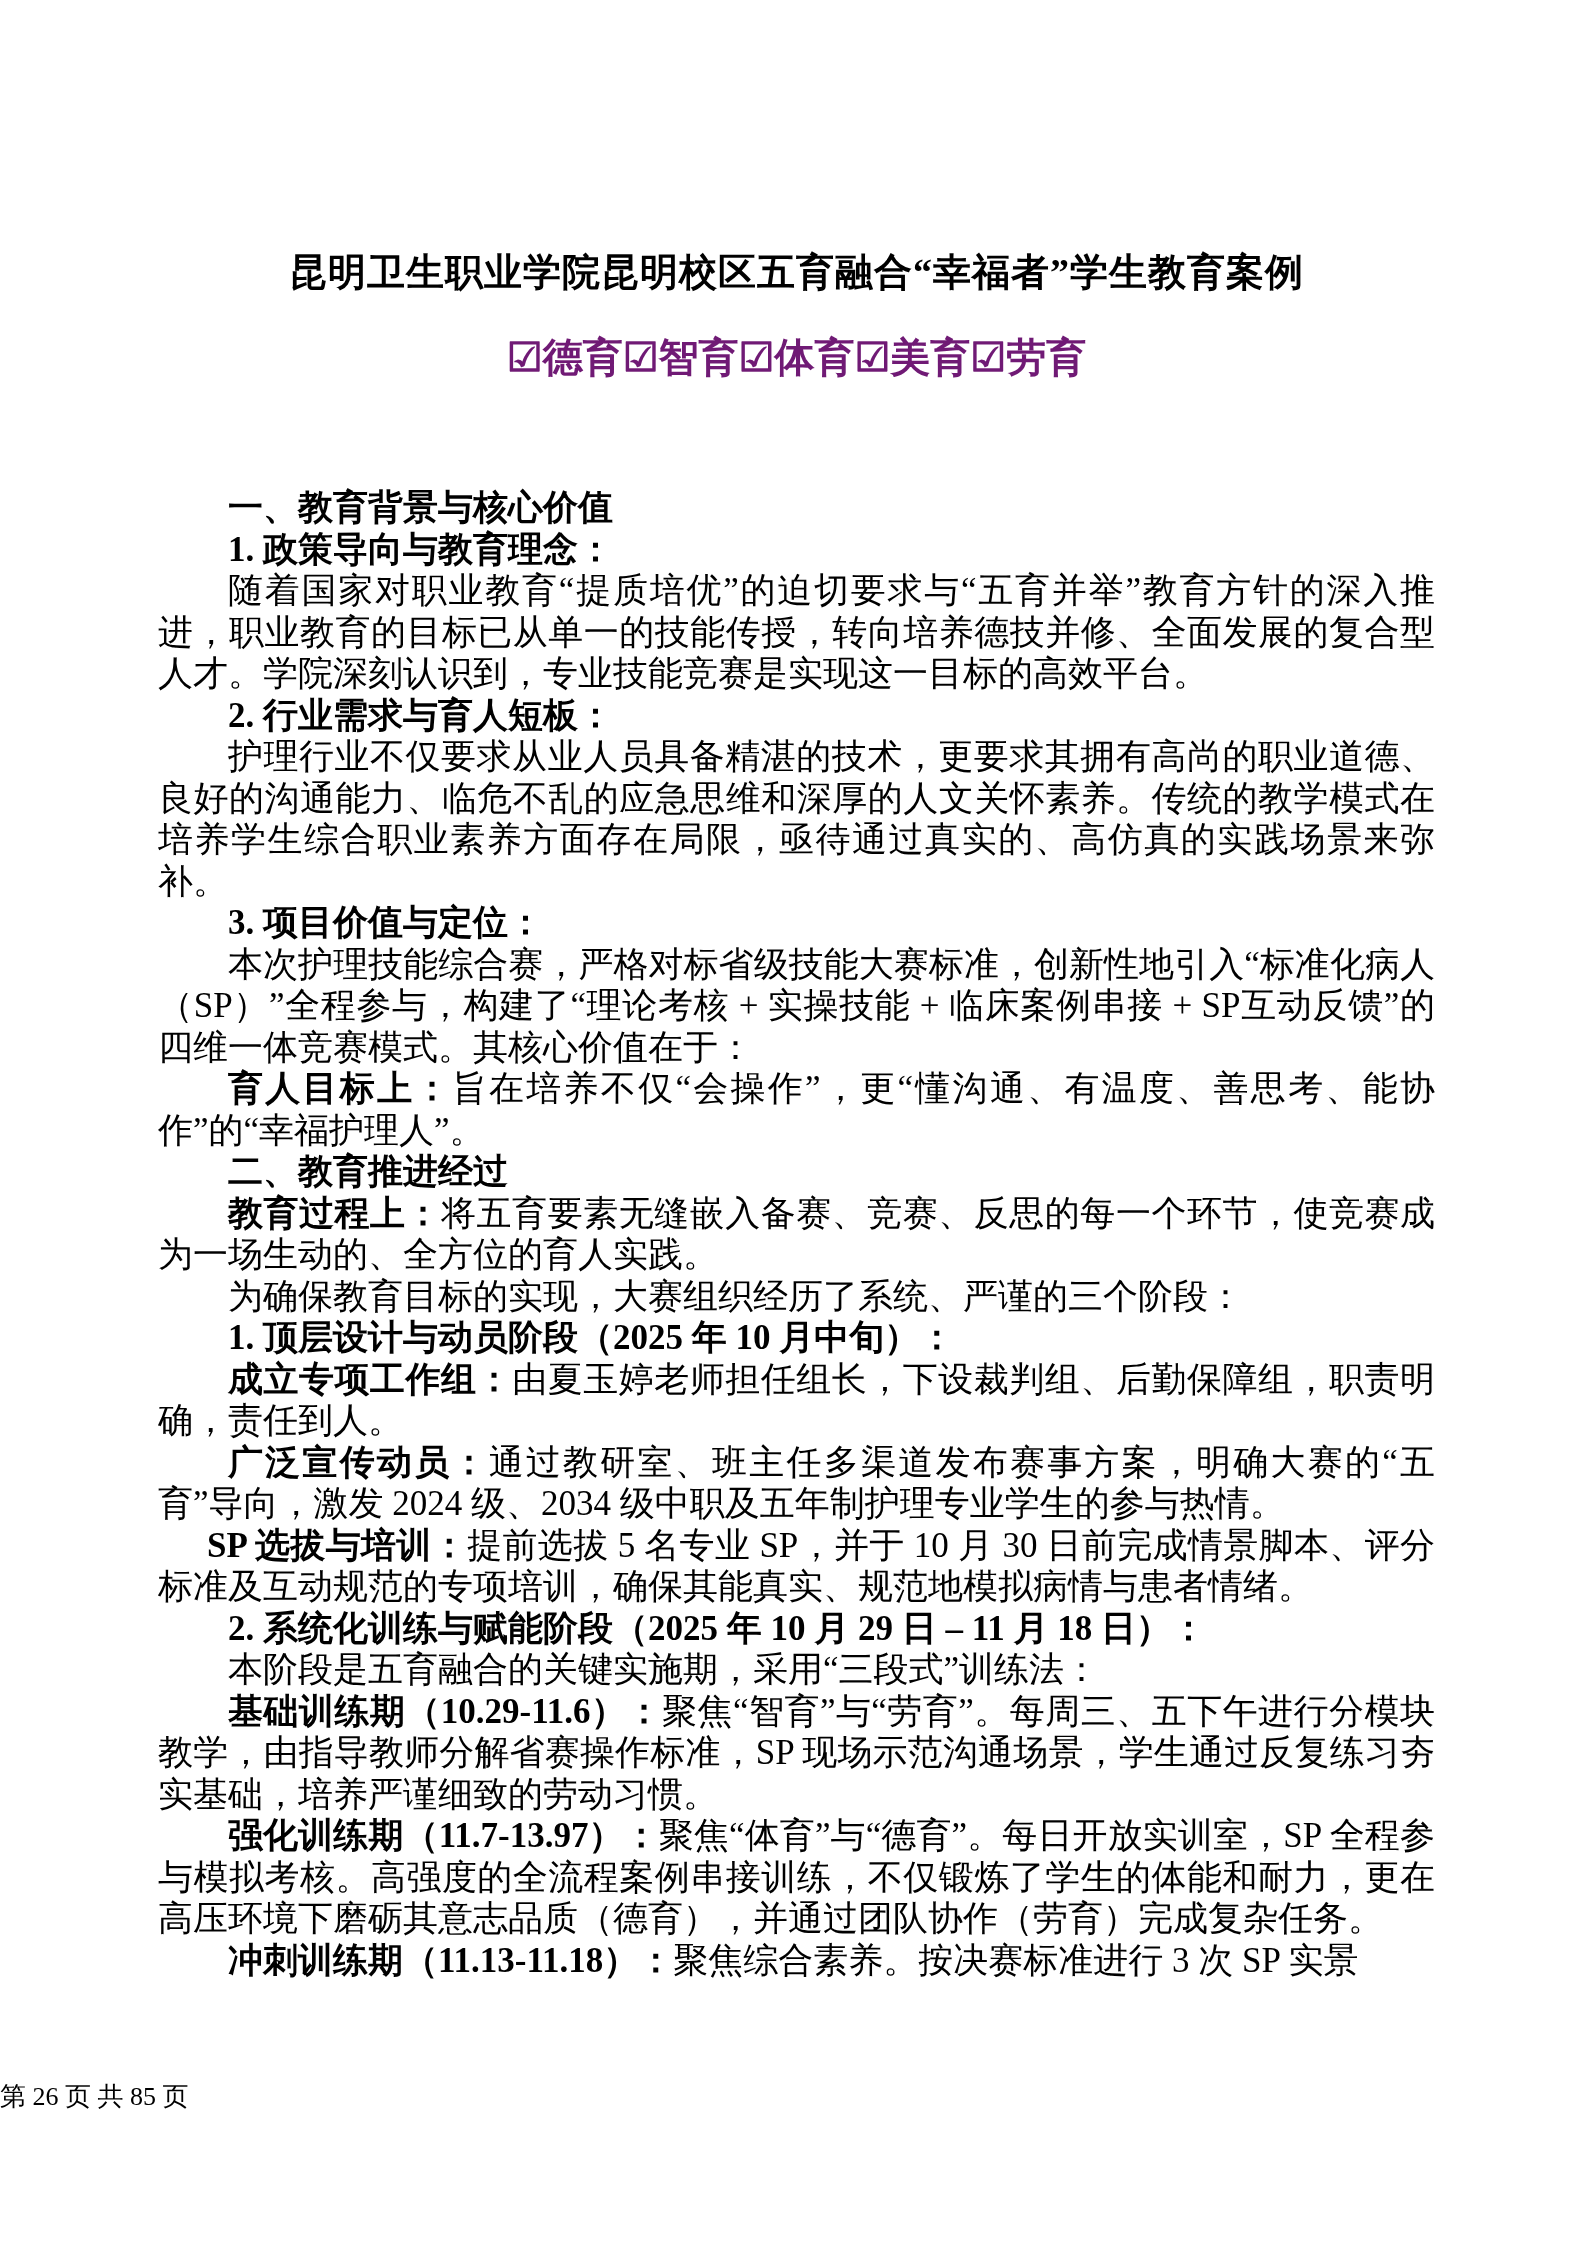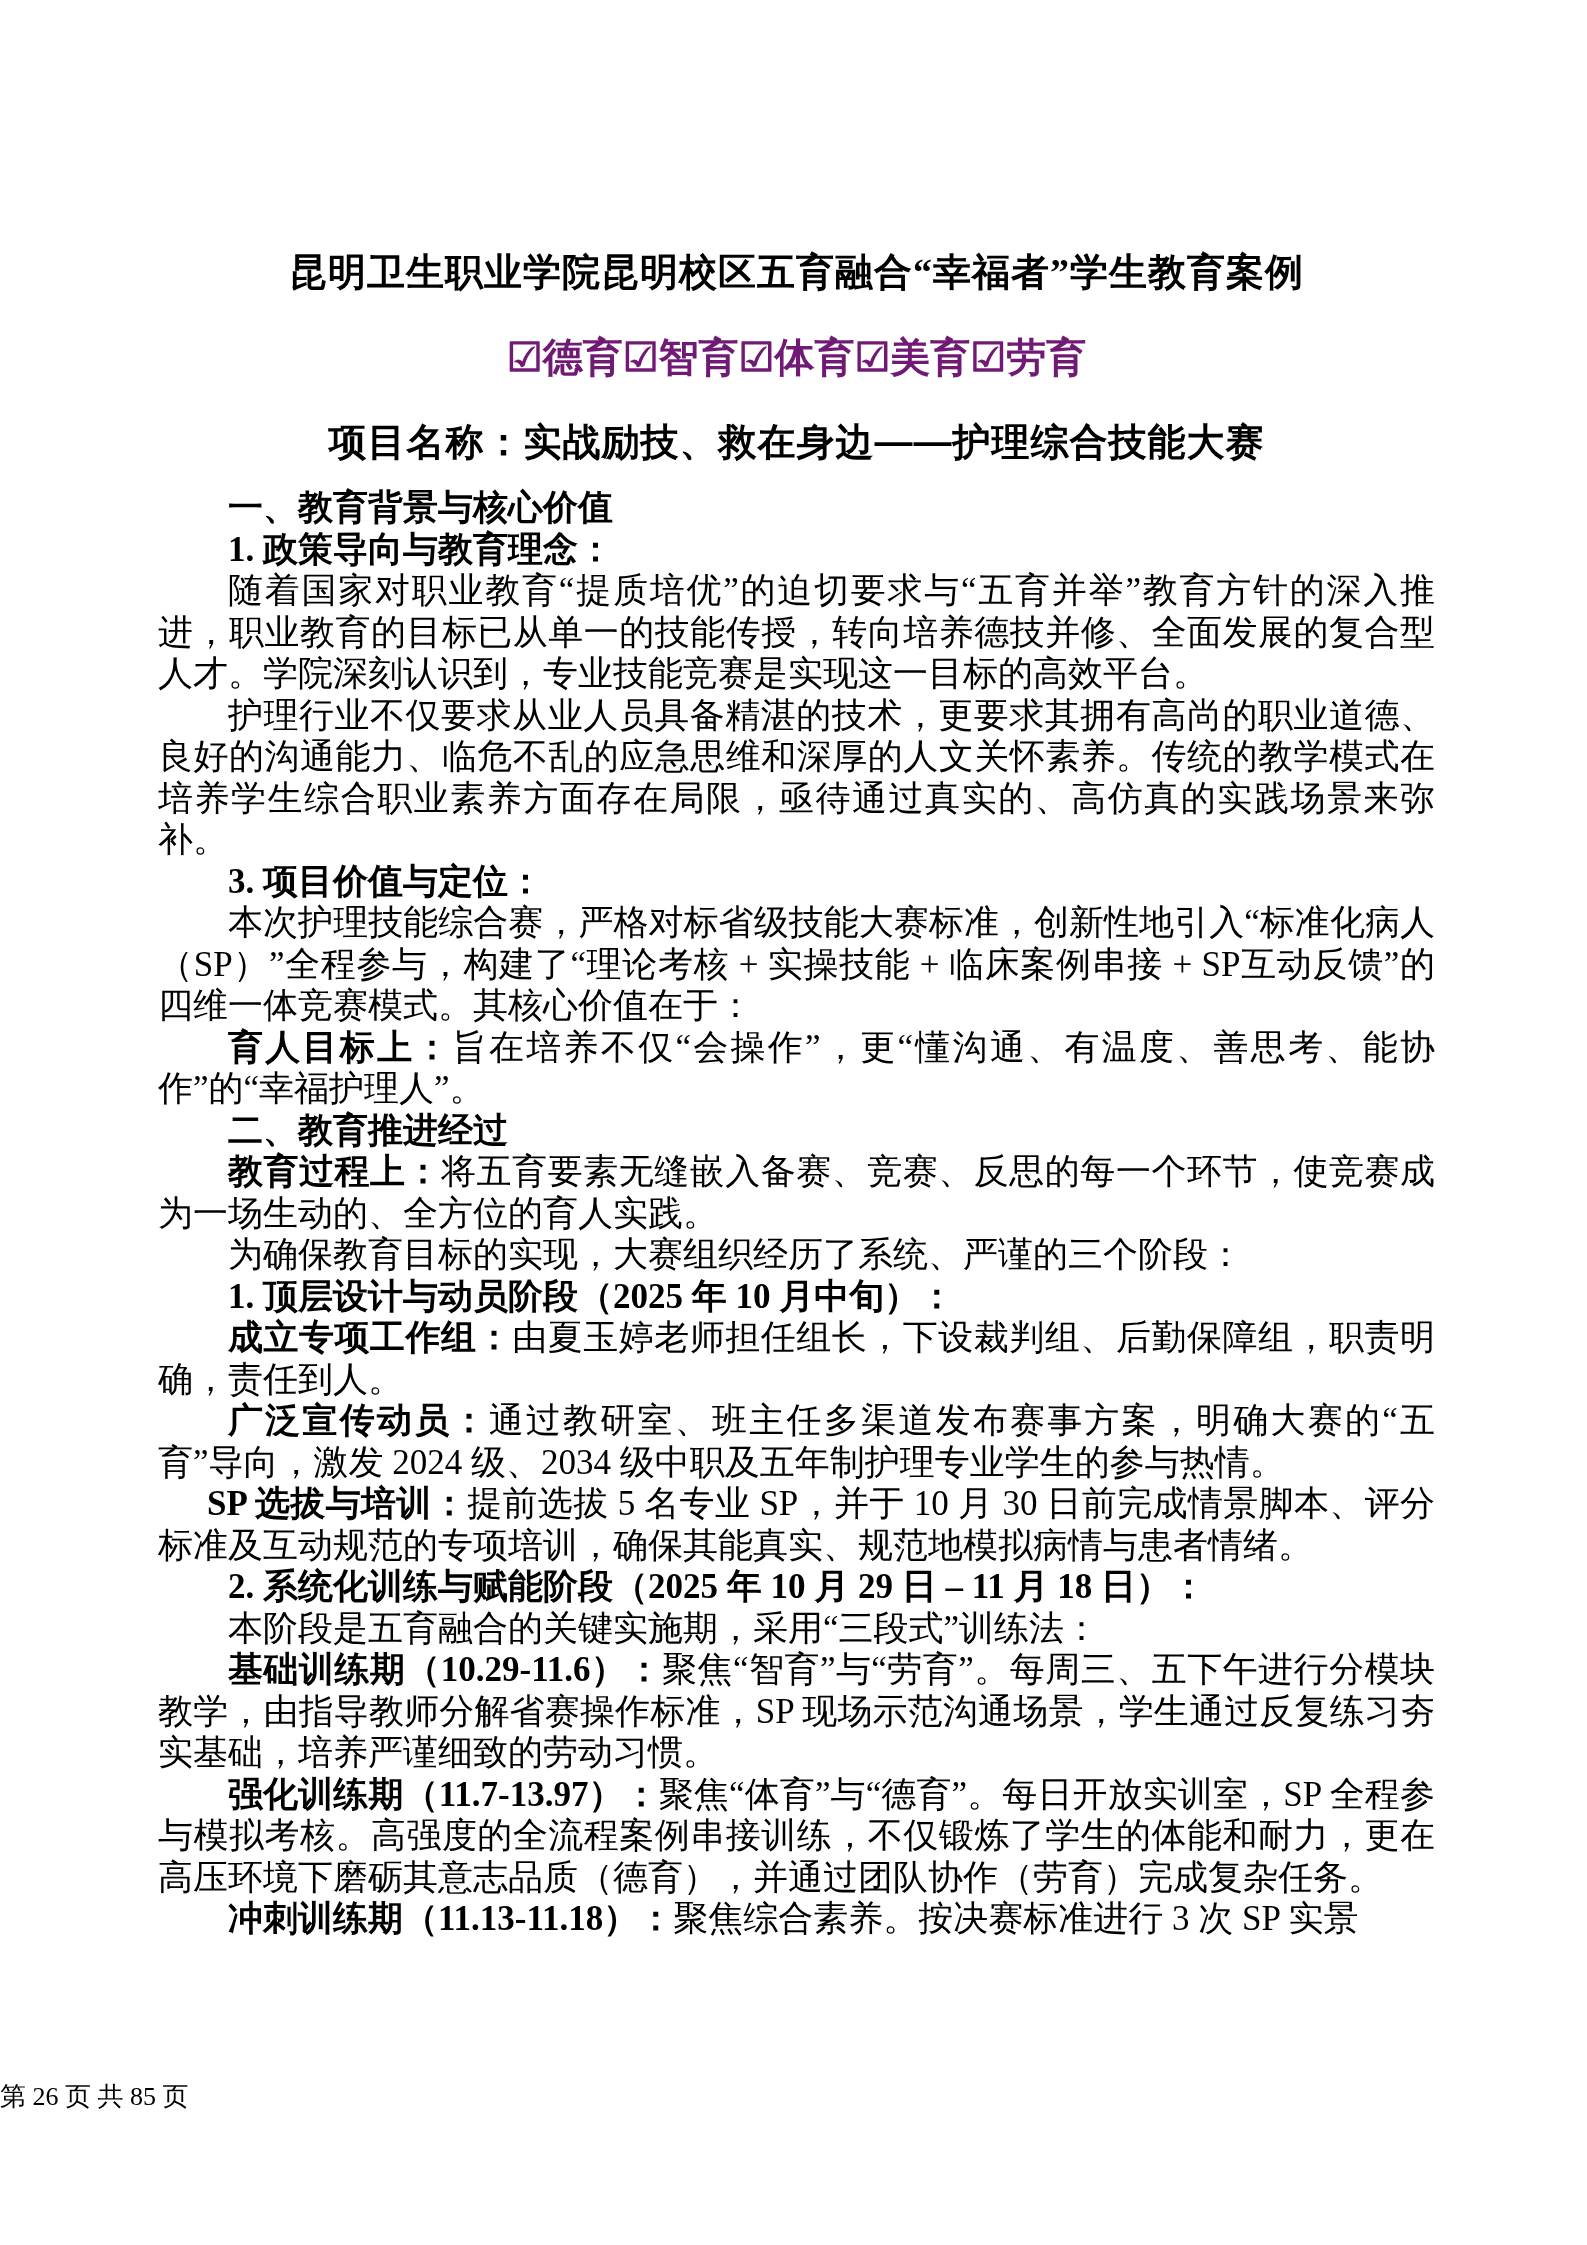--- a/index.html
+++ b/index.html
@@ -64,26 +64,26 @@
 </style>
 </head>
 <body>
 
 <div class="page">
 
   <h1 class="doc-title">昆明卫生职业学院昆明校区五育融合“幸福者”学生教育案例</h1>
 
   <div class="categories" style="color: #701a75;"><span class="cat-item"><span>☑</span><span>德育</span></span><span class="cat-item"><span>☑</span><span>智育</span></span><span class="cat-item"><span>☑</span><span>体育</span></span><span class="cat-item"><span>☑</span><span>美育</span></span><span class="cat-item"><span>☑</span><span>劳育</span></span></div>
 
-  <h2 class="project-title">项目名称：实战励技、救在身边——护理综合技能大赛</h2>
 
   <div class="body-text">
       <p><b>一、教育背景与核心价值</b></p>
       <p><b>1. 政策导向与教育理念：</b></p>
       <p><span>随着国家对职业教育“提质培优”的迫切要求与“五育并举”教育方针的深入推进，职业教育的目标已从单一的技能传授，转向培养德技并修、全面发展的复合型人才。学院深刻认识到，专业技能竞赛是实现这一目标的高效平台。</span></p>
+      <p><b>2. 行业需求与育人短板：</b></p>
       <p><span>护理行业不仅要求从业人员具备精湛的技术，更要求其拥有高尚的职业道德、良好的沟通能力、临危不乱的应急思维和深厚的人文关怀素养。传统的教学模式在培养学生综合职业素养方面存在局限，亟待通过真实的、高仿真的实践场景来弥补。</span></p>
       <p><b>3. 项目价值与定位：</b></p>
       <p><span>本次护理技能综合赛，严格对标省级技能大赛标准，创新性地引入“标准化病人（SP）”全程参与，构建了“理论考核 + 实操技能 + 临床案例串接 + SP互动反馈”的四维一体竞赛模式。其核心价值在于：</span></p>
       <p><b>育人目标上：</b><span>旨在培养不仅“会操作”，更“懂沟通、有温度、善思考、能协作”的“幸福护理人”。</span></p>
       <p><b>二、教育推进经过</b></p>
       <p><b>教育过程上：</b><span>将五育要素无缝嵌入备赛、竞赛、反思的每一个环节，使竞赛成为一场生动的、全方位的育人实践。</span></p>
       <p><span>为确保教育目标的实现，大赛组织经历了系统、严谨的三个阶段：</span></p>
       <p><b>1. 顶层设计与动员阶段（2025 年 10 月中旬）：</b></p>
       <p><b>成立专项工作组：</b><span>由夏玉婷老师担任组长，下设裁判组、后勤保障组，职责明确，责任到人。</span></p>
       <p><b>广泛宣传动员：</b><span>通过教研室、班主任多渠道发布赛事方案，明确大赛的“五育”导向，激发 2024 级、2034 级中职及五年制护理专业学生的参与热情。</span></p>

